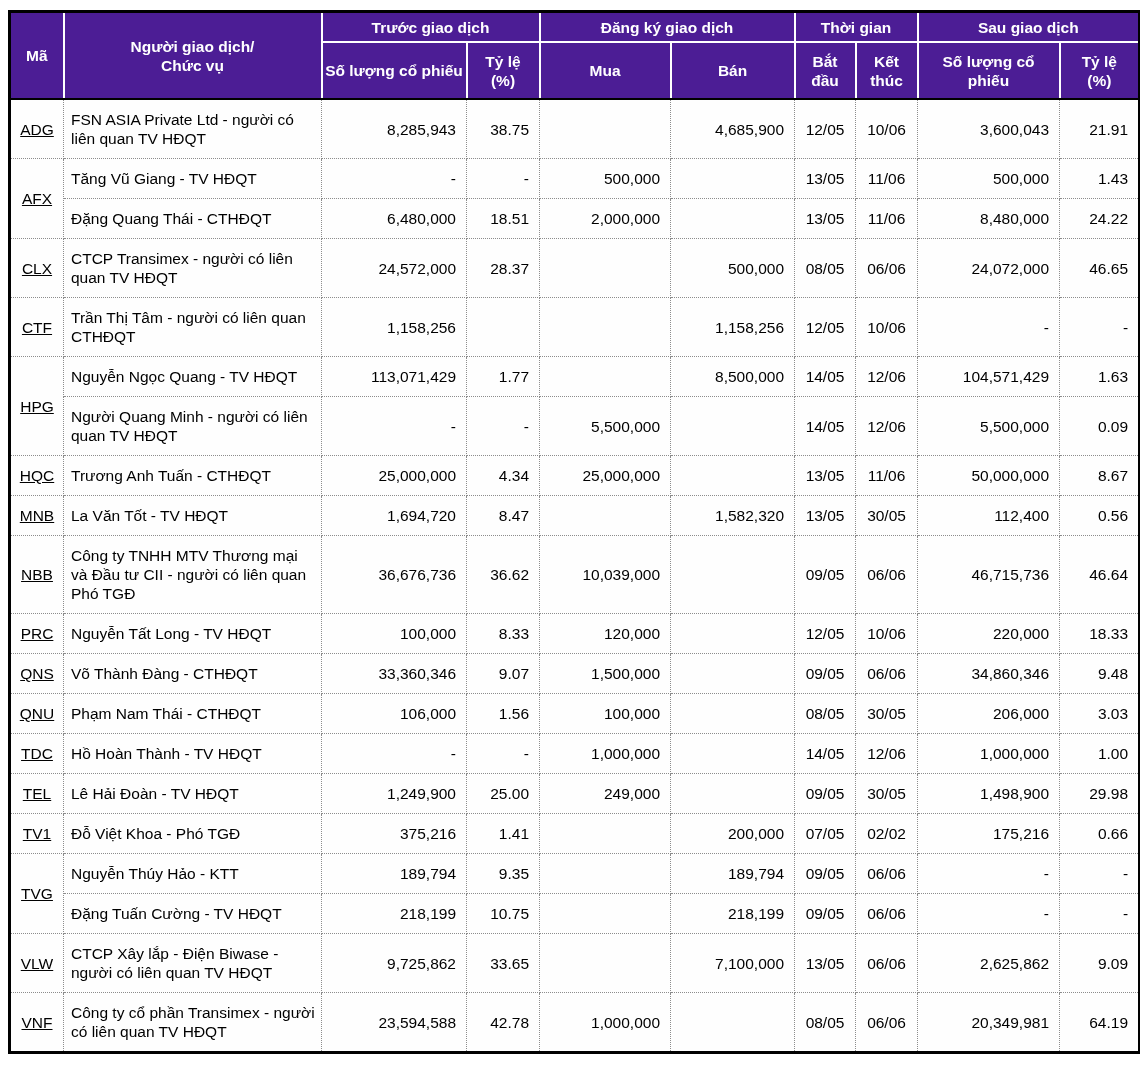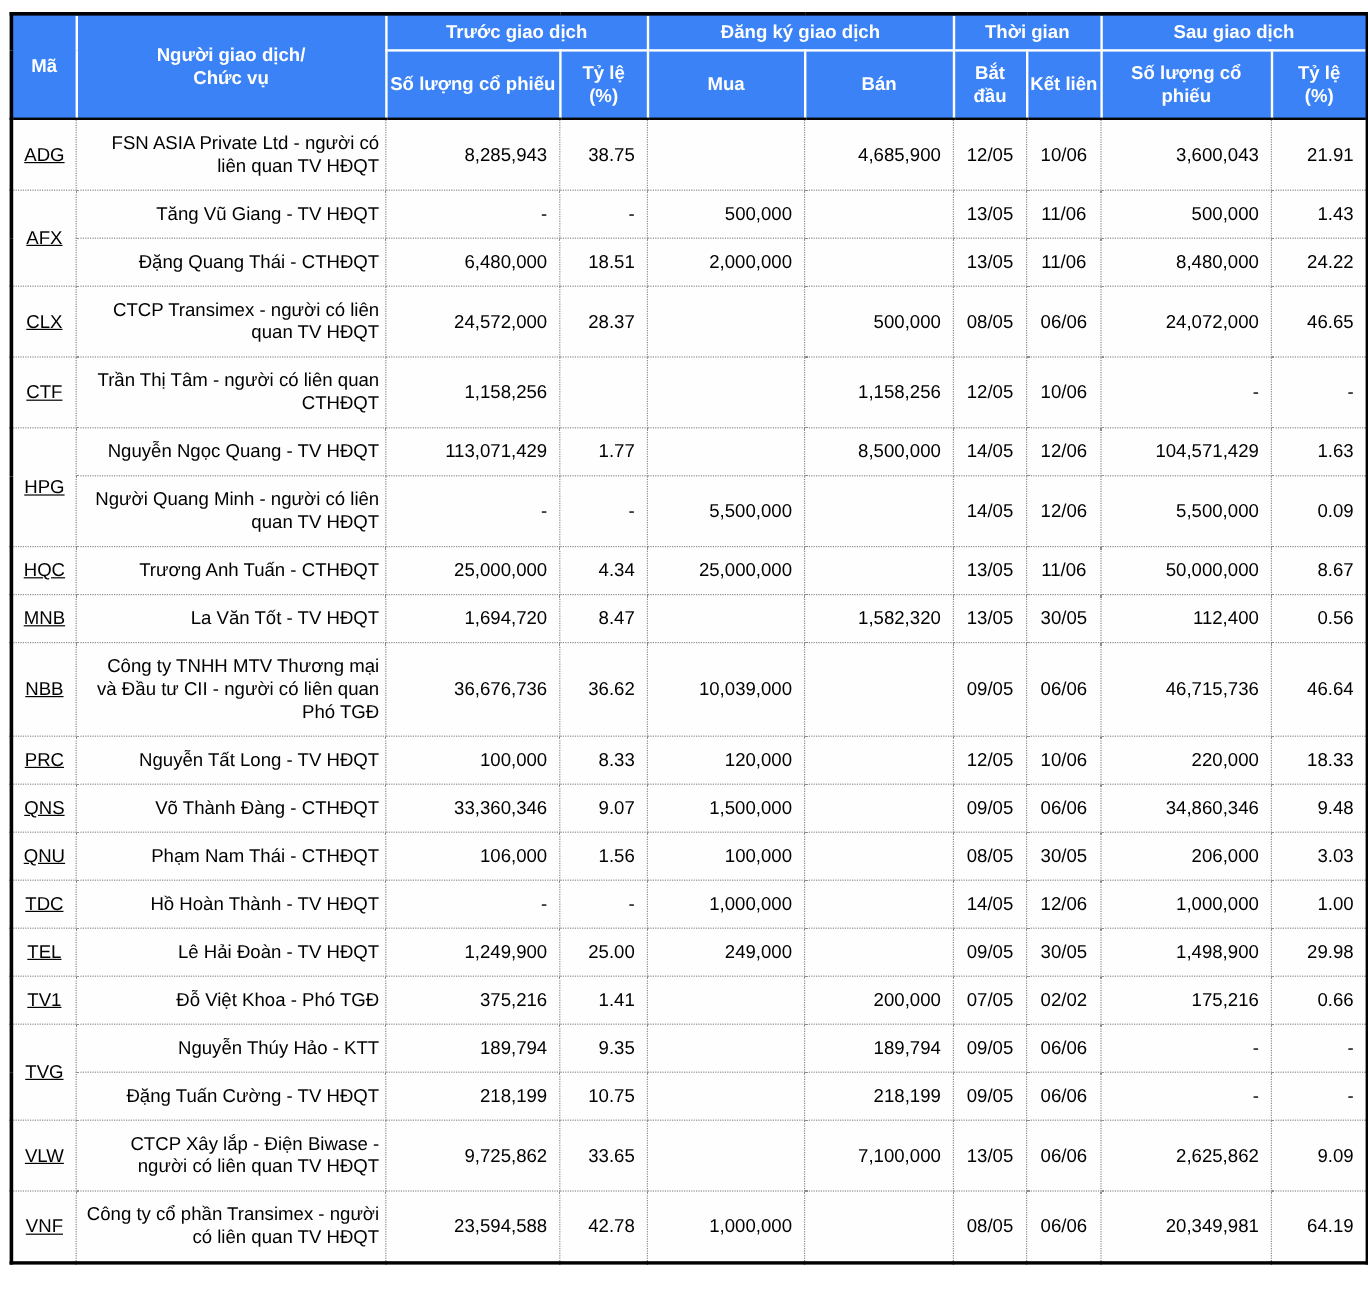--- a/index.html
+++ b/index.html
@@ -13,21 +13,21 @@
     box-sizing: border-box;
     padding: 10px 2px 0 8px;
   }
   table {
     border-collapse: collapse;
     table-layout: fixed;
     width: 1130px;
     border: 3px solid #000;
   }
   thead th {
-    background: #3b82f6;
+    background: #4c1d95;
     color: #ffffff;
     font-weight: bold;
     font-size: 15.5px;
     line-height: 19px;
     border: 2px solid #ffffff;
     white-space: pre-line;
     padding: 2px 2px;
     text-align: center;
     vertical-align: middle;
   }
@@ -38,21 +38,21 @@
     background: #fefefe;
     color: #000000;
     font-size: 15.5px;
     line-height: 19px;
     border: 1px dotted #8c8c8c;
     padding: 10px 4px;
     vertical-align: middle;
     overflow: hidden;
   }
   tbody td.ma   { text-align: center; text-decoration: underline; }
-  tbody td.name { text-align: right; padding-left: 7px; padding-right: 5px; }
+  tbody td.name { text-align: left; padding-left: 7px; padding-right: 5px; }
   tbody td.num  { text-align: right; padding-right: 10px; }
   tbody td.date { text-align: center; padding-left: 2px; padding-right: 2px; }
 </style>
 </head>
 <body>
 
 <div class="wrap">
   <table>
     <colgroup>
       <col style="width:54px">
@@ -76,21 +76,21 @@
         <th colspan="2">Thời gian</th>
         <th colspan="2">Sau giao dịch</th>
       </tr>
       <tr class="sub-row">
         <th>Số lượng cổ phiếu</th>
         <th>Tỷ lệ
 (%)</th>
         <th>Mua</th>
         <th>Bán</th>
         <th>Bắt đầu</th>
-        <th>Kết liên</th>
+        <th>Kết thúc</th>
         <th>Số lượng cổ phiếu</th>
         <th>Tỷ lệ
 (%)</th>
       </tr>
     </thead>
     <tbody>
         <tr>
           <td class="ma" rowspan="1">ADG</td>
           <td class="name">FSN ASIA Private Ltd - người có liên quan TV HĐQT</td>
           <td class="num">8,285,943</td>

